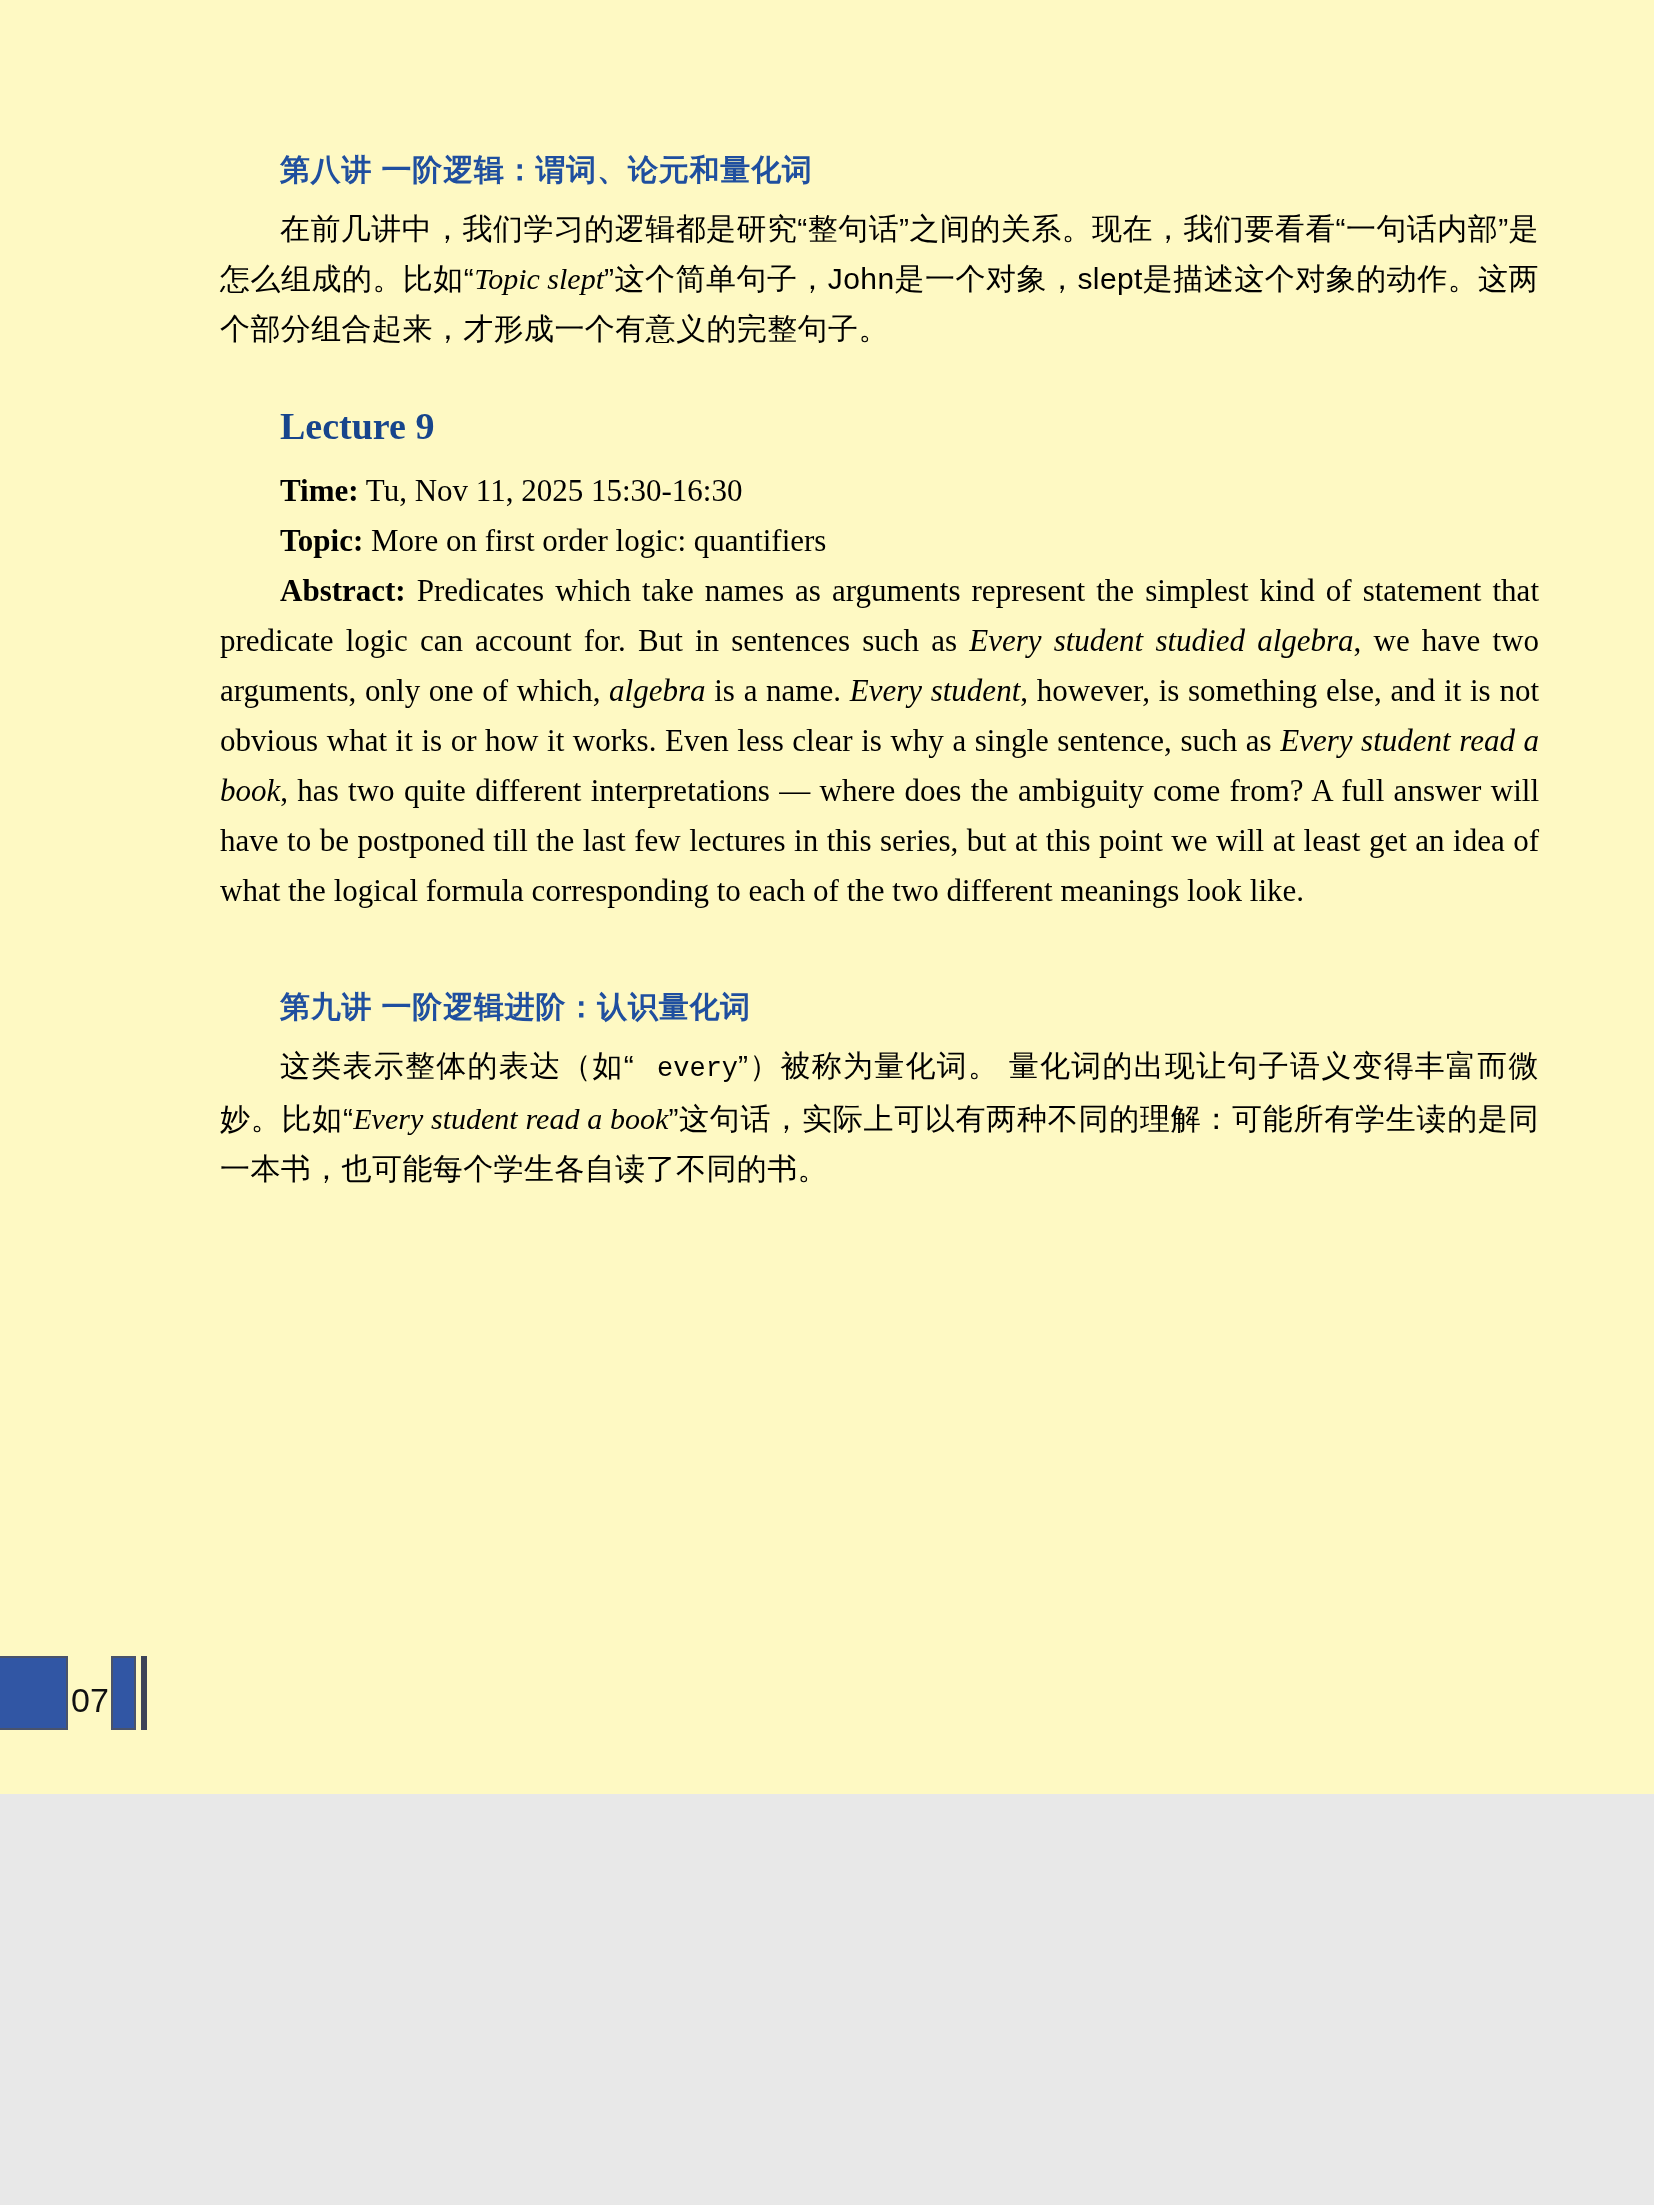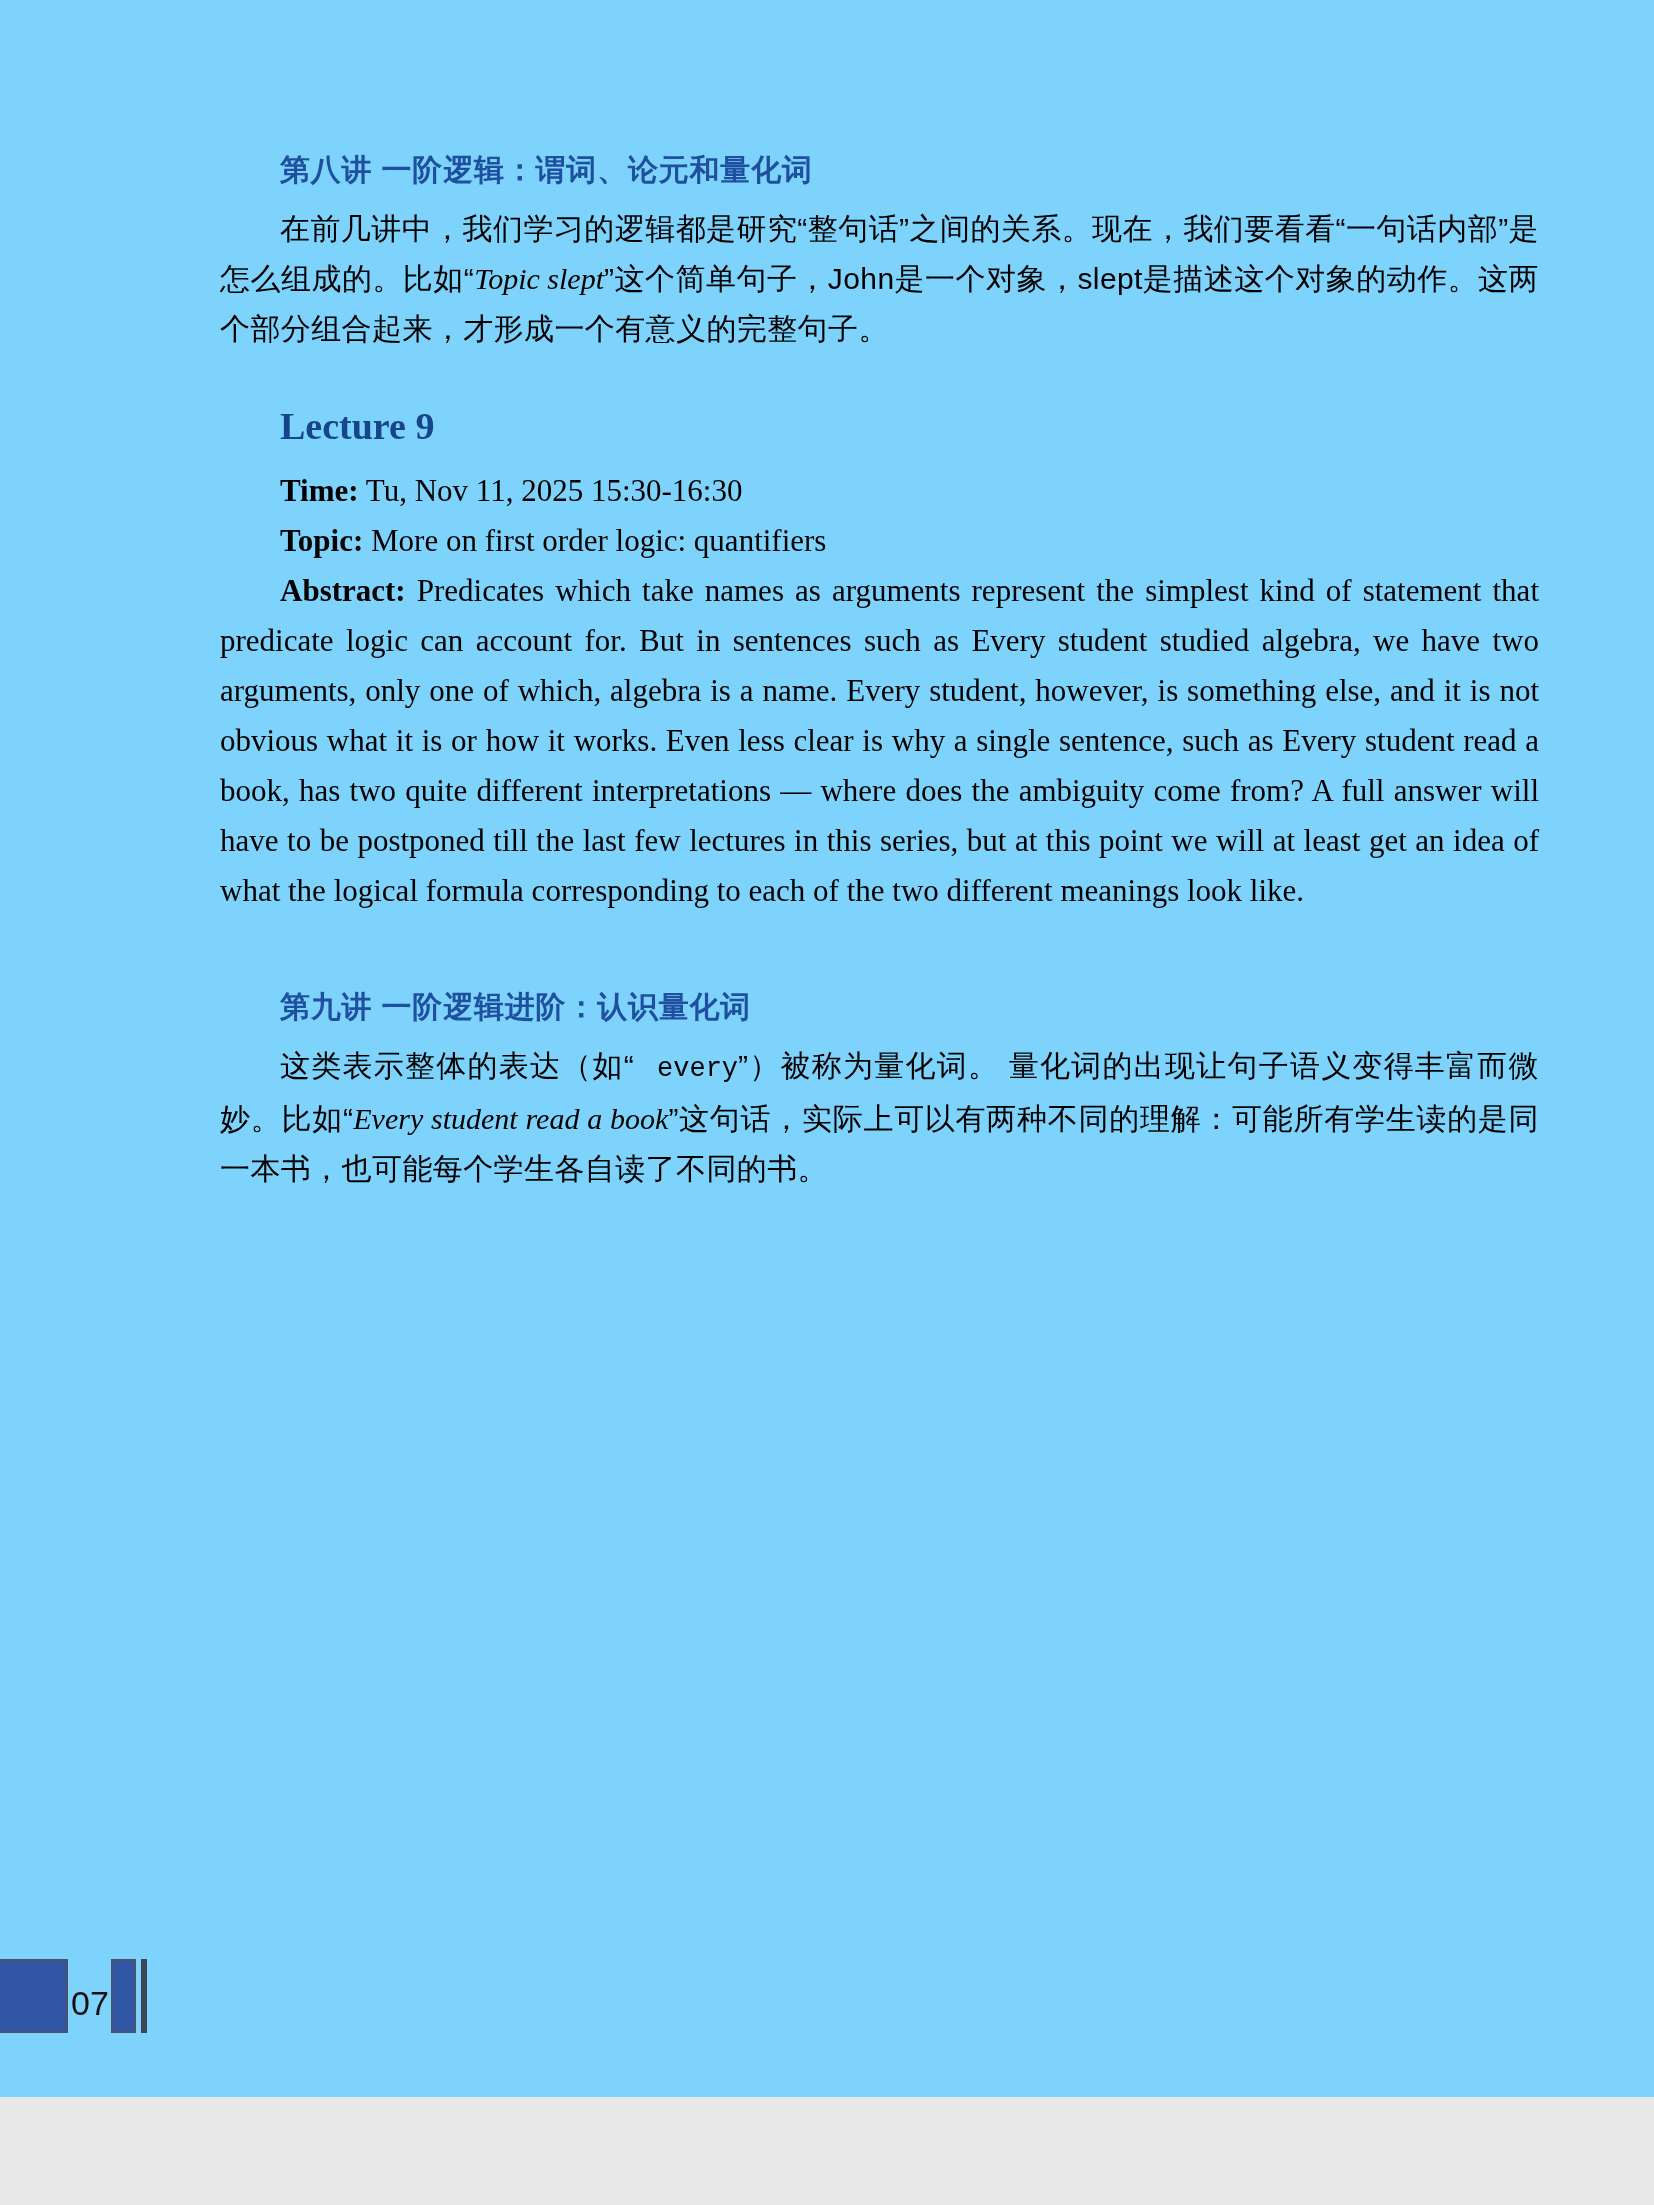--- a/index.html
+++ b/index.html
@@ -1,19 +1,19 @@
 <!DOCTYPE html>
 <html style="font-size:13px"><head>
 <meta charset="utf-8">
 <style>
   html,body { margin:0; padding:0; background:#e8e8e8; }
   .page {
     position:relative;
-    width:1654px; height:2097px;
-    background:#7dd3fc;
+    width:1654px; height:1794px;
+    background:#fef9c3;
     overflow:hidden;
     color:#000;
     font-family:"Liberation Sans", sans-serif;
   }
   .content { position:absolute; left:220px; top:150px; width:1319px; }
 
   .cn-heading {
     margin:0 0 13px 60px;
     font-size:30px; font-weight:700;
     color:#1f4f9f;
@@ -42,21 +42,21 @@
     font-family:"Liberation Serif", serif;
     font-size:31px; line-height:50px;
   }
   .abstract {
     margin:0;
     font-family:"Liberation Serif", serif;
     font-size:31px; line-height:50px;
     text-align:justify;
     text-indent:60px;
   }
-  .abstract .run-i { }
+  .abstract .run-i { font-style:italic; }
 
   .section9 { margin-top:71px; }
 
   .footer-square {
     position:absolute; left:0; bottom:64px;
     width:68px; height:74px;
     background:#3156a4;
     border:2.4px solid #49536b; border-left:none;
     box-sizing:border-box;
   }

